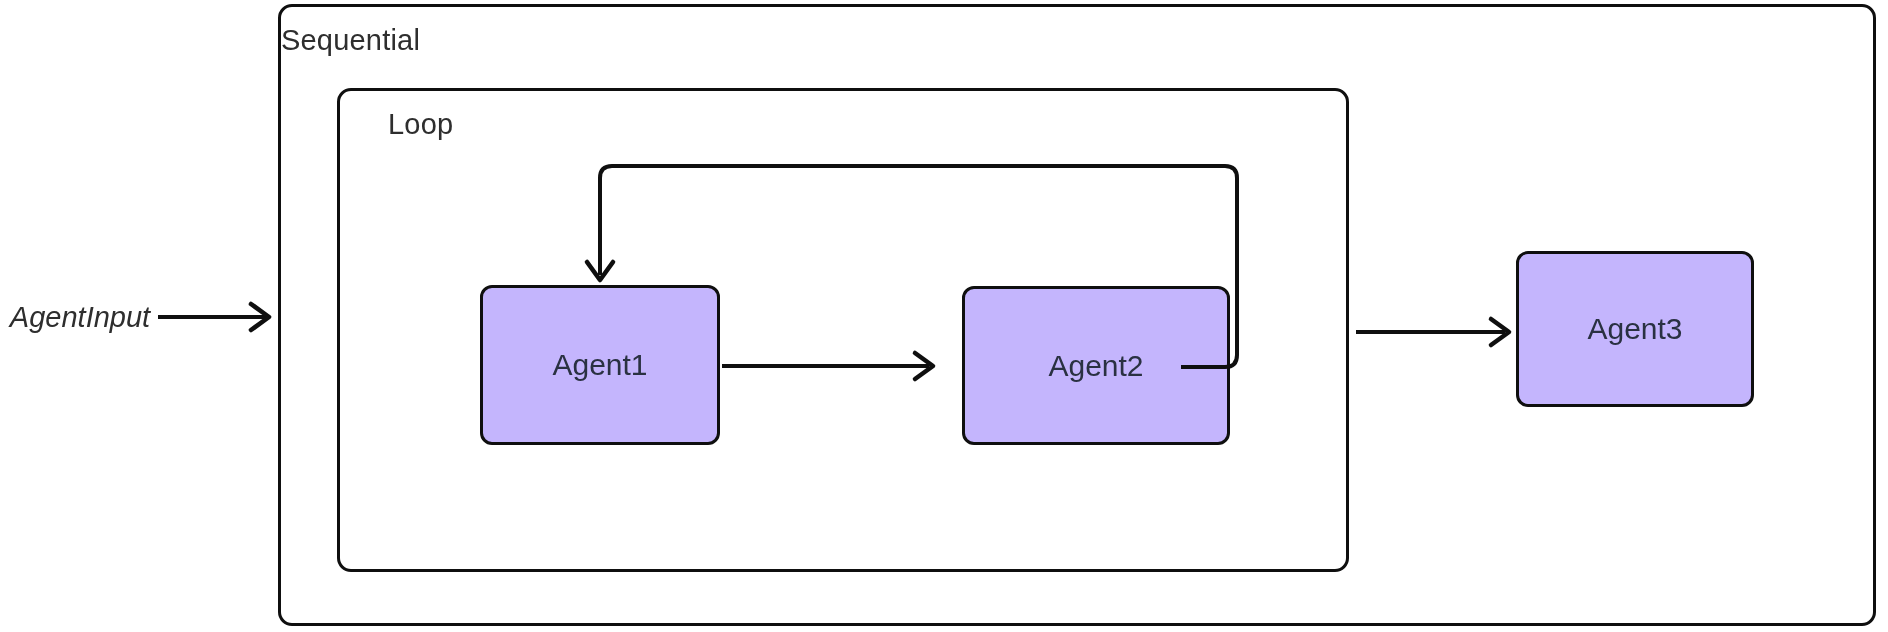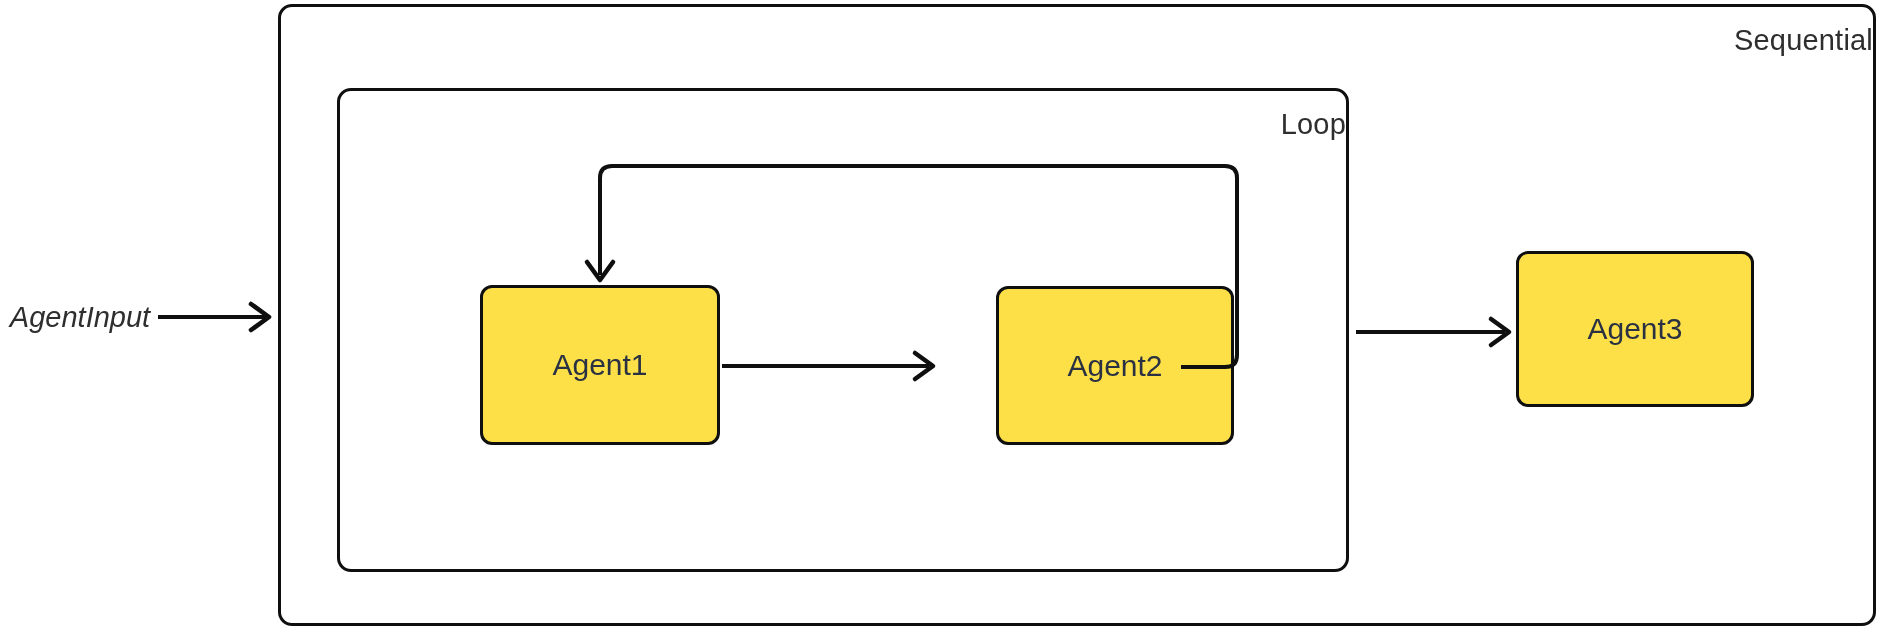--- a/index.html
+++ b/index.html
@@ -19,29 +19,29 @@
     position: absolute;
     border: 3.5px solid #0f0f0f;
     border-radius: 14px;
     background: transparent;
     box-sizing: border-box;
   }
   .group-label {
     position: absolute;
     left: 0;
     right: 0;
-    text-align: right;
+    text-align: left;
     font-size: 29px;
     line-height: 38px;
     color: #2e2e2e;
     letter-spacing: 0.2px;
   }
   .node {
     position: absolute;
-    background: #fde047;
+    background: #c4b5fd;
     border: 3.5px solid #0f0f0f;
     border-radius: 12px;
     box-sizing: border-box;
     display: flex;
     align-items: center;
     justify-content: center;
     font-size: 30px;
     color: #2A3142;
   }
   .free-label {
@@ -81,21 +81,21 @@
   </div>
 
   <div class="group-box" style="left:337px; top:88px; width:1012px; height:484px;">
     <div class="group-label" style="top:14px;padding-left:48px;">Loop</div>
   </div>
 
   <div class="node" style="left:480px; top:285px; width:240px; height:160px;">
     <span>Agent1</span>
   </div>
 
-  <div class="node" style="left:996px; top:286px; width:238px; height:159px;">
+  <div class="node" style="left:962px; top:286px; width:268px; height:159px;">
     <span>Agent2</span>
   </div>
 
   <div class="node" style="left:1516px; top:251px; width:238px; height:156px;">
     <span>Agent3</span>
   </div>
 
   <div class="free-label" style="left:5px; top:298px; width:150px;font-style:italic;">AgentInput</div>
 
   <svg class="edges" viewBox="0 0 1888 632">

